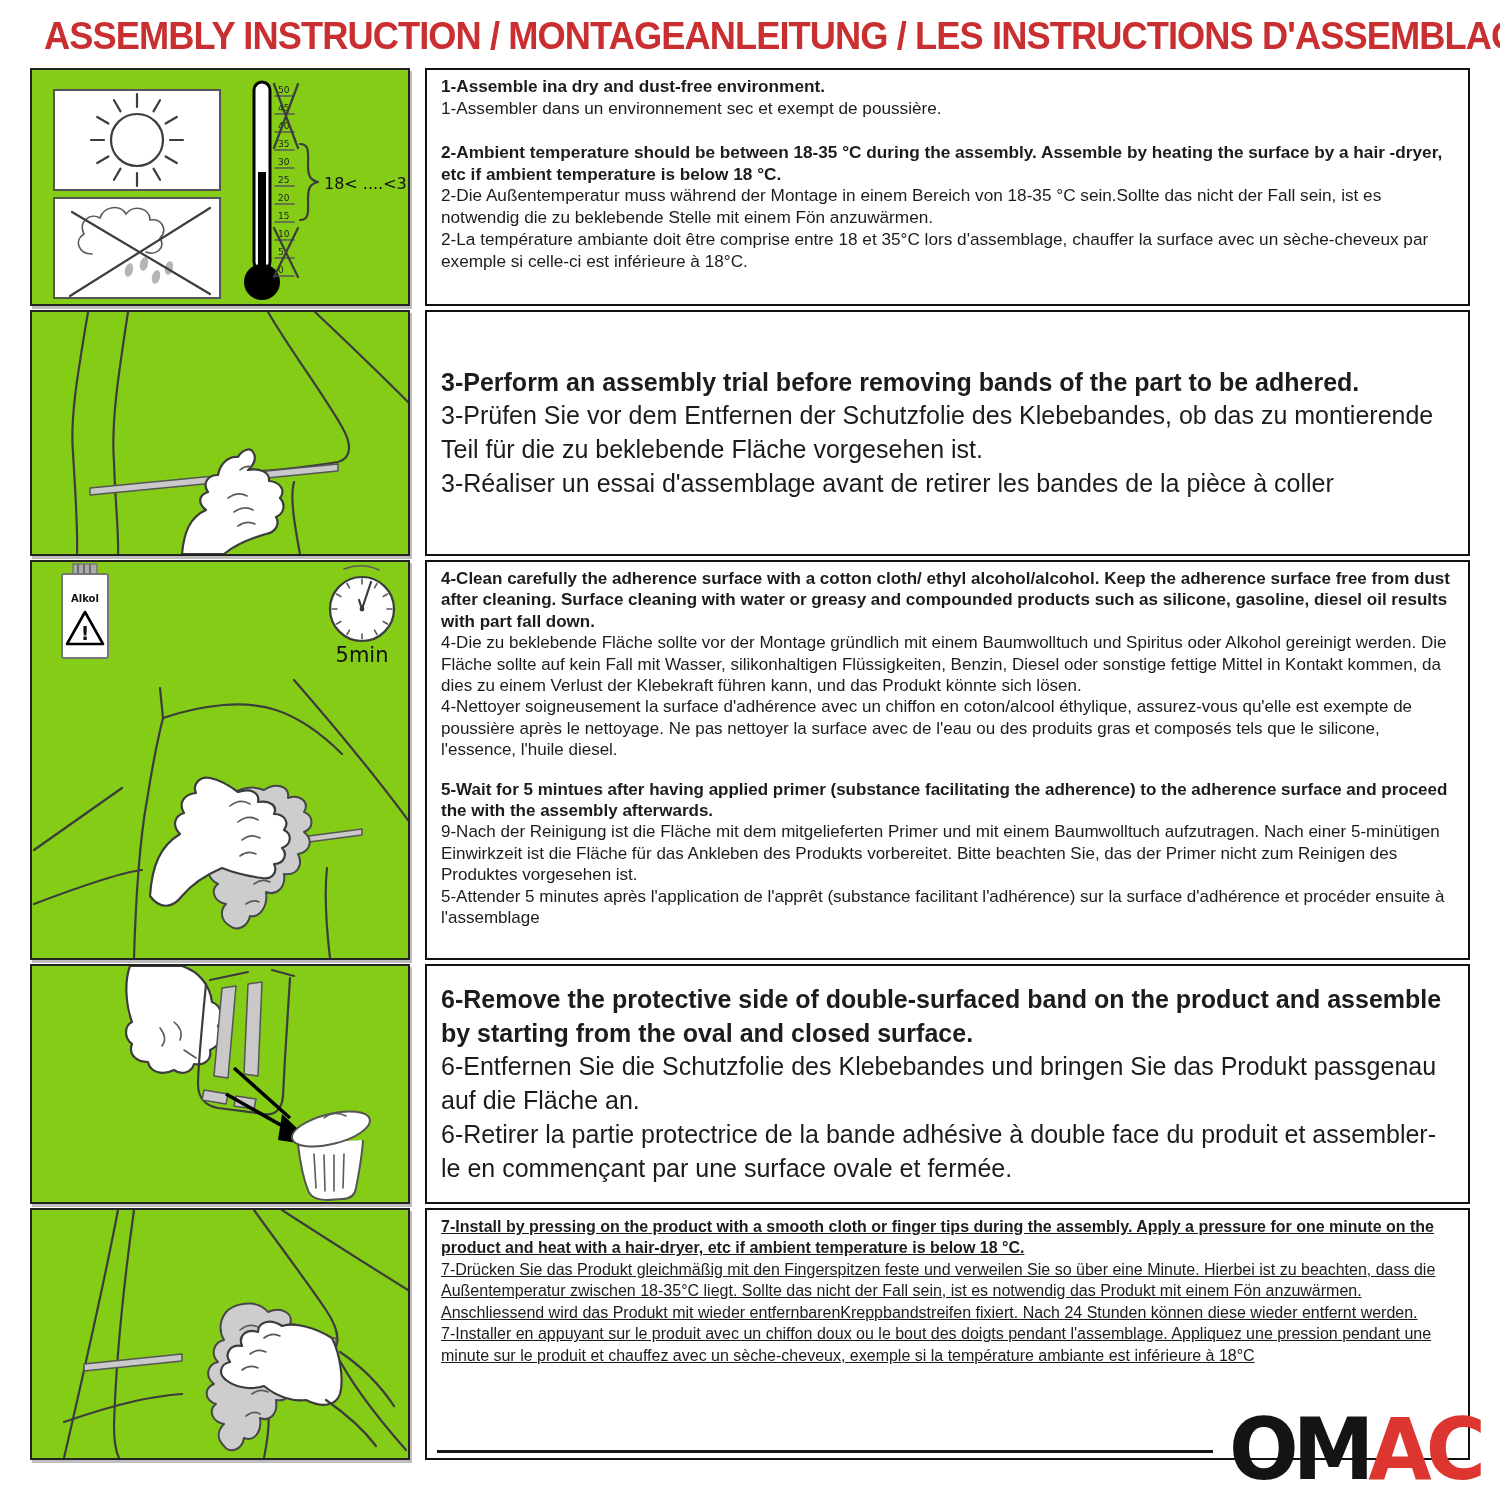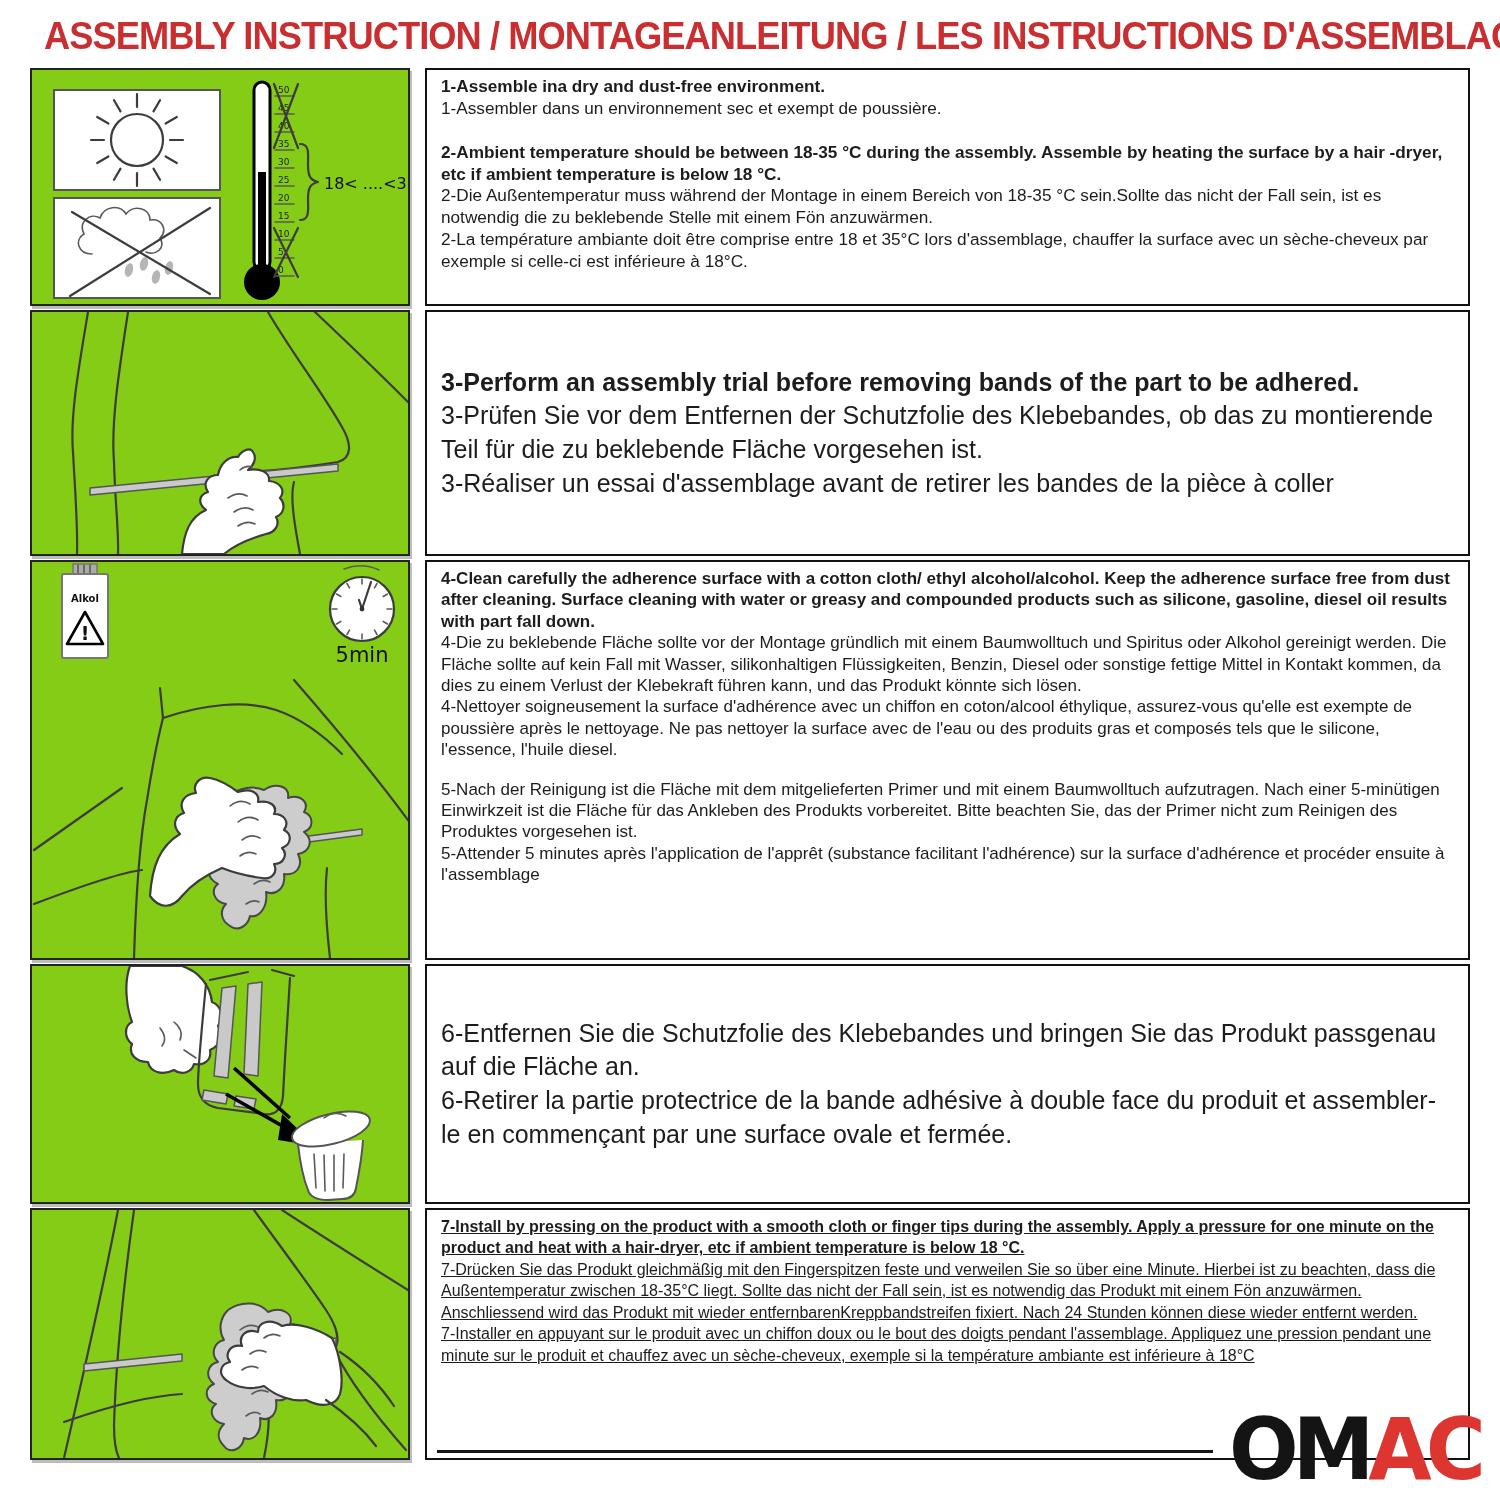--- a/index.html
+++ b/index.html
@@ -159,21 +159,22 @@
       <path class="lnt" d="M210,258 q10,-8 20,-2 M218,278 q10,-8 20,-2 M210,298 q10,-8 18,-2 M222,322 q8,-6 16,-2 M214,342 q7,-5 13,-2"></path>
       <path class="hand" d="M118,334 C120,304 128,284 148,272 C140,264 142,254 152,251 C146,241 152,232 164,231 C160,222 168,214 178,216 C188,218 198,224 206,230 C218,226 228,230 226,240 C238,238 246,244 242,252 C252,252 258,260 252,268 C260,272 260,282 250,286 C256,292 252,302 242,302 C246,310 240,318 230,316 C214,314 200,310 190,306 C176,312 160,322 150,334 C141,346 128,348 118,334 Z"></path>
       <path class="lnt" d="M198,244 q10,-8 20,-2 M206,260 q10,-8 20,-2 M210,278 q9,-7 18,-2 M208,294 q8,-6 16,-2"></path>
     </svg>
   </div>
   <div class="txt fs-s3">
     <p class="b">4-Clean carefully the adherence surface with a cotton cloth/ ethyl alcohol/alcohol. Keep the adherence surface free from dust after cleaning. Surface cleaning with water or greasy and compounded products such as silicone, gasoline, diesel oil results with part fall down.</p>
     <p>4-Die zu beklebende Fläche sollte vor der Montage gründlich mit einem Baumwolltuch und Spiritus oder Alkohol gereinigt werden. Die Fläche sollte auf kein Fall mit Wasser, silikonhaltigen Flüssigkeiten, Benzin, Diesel oder sonstige fettige Mittel in Kontakt kommen, da dies zu einem Verlust der Klebekraft führen kann, und das Produkt könnte sich lösen.</p>
     <p>4-Nettoyer soigneusement la surface d'adhérence avec un chiffon en coton/alcool éthylique, assurez-vous qu'elle est exempte de poussière après le nettoyage. Ne pas nettoyer la surface avec de l'eau ou des produits gras et composés tels que le silicone, l'essence, l'huile diesel.</p>
     <div class="gap-s"></div>
-    <p>5-Nach der Reinigung ist die Fläche mit dem mitgelieferten Primer und mit einem Baumwolltuch aufzutragen. Nach einer 5-minütigen Einwirkzeit ist die Fläche für das Ankleben des Produkts vorbereitet. Bitte beachten Sie, das der Primer nicht zum Reinigen des Produktes vorgesehen ist.</p>
+    <p class="b">5-Wait for 5 mintues after having applied primer (substance facilitating the adherence) to the adherence surface and proceed the with the assembly afterwards.</p>
+    <p>9-Nach der Reinigung ist die Fläche mit dem mitgelieferten Primer und mit einem Baumwolltuch aufzutragen. Nach einer 5-minütigen Einwirkzeit ist die Fläche für das Ankleben des Produkts vorbereitet. Bitte beachten Sie, das der Primer nicht zum Reinigen des Produktes vorgesehen ist.</p>
     <p>5-Attender 5 minutes après l'application de l'apprêt (substance facilitant l'adhérence) sur la surface d'adhérence et procéder ensuite à l'assemblage</p>
   </div>
 </div>
 
 <div class="row h4">
   <div class="art">
     <svg viewBox="0 0 376 236">
       <path class="hand" stroke="#555" d="M98,0 L150,0 C168,6 178,20 180,36 C190,40 192,52 186,60 C192,68 188,80 178,84 C180,94 172,100 162,98 C160,106 150,110 142,104 C130,110 118,106 116,96 C104,96 96,88 100,78 C92,72 92,60 100,56 C94,40 92,16 98,0 Z"></path>
       <path class="lnt" d="M128,62 q8,10 2,18 M142,56 q10,8 6,18 M152,84 L164,92"></path>
       <g class="ln" stroke="#555">
@@ -191,20 +192,21 @@
       </g>
       <g>
         <path d="M266,178 C268,196 272,214 276,224 C278,231 286,234 296,234 L310,233 C318,233 323,229 324,222 C327,207 330,190 331,174" fill="#fff" stroke="#555" stroke-width="2"></path>
         <path class="lnt" d="M282,188 L284,222 M292,189 L293,225 M302,189 L302,225 M312,188 L311,222" stroke-width="1.5"></path>
         <ellipse cx="299" cy="163" rx="40" ry="15" fill="#fff" stroke="#555" stroke-width="2" transform="rotate(-14 299 163)"></ellipse>
         <path class="lnt" d="M292,152 q10,-8 22,-2" stroke-width="2"></path>
       </g>
     </svg>
   </div>
   <div class="txt fs-l center">
+    <p class="b">6-Remove the protective side of double-surfaced band on the product and assemble by starting from the oval and closed surface.</p>
     <p>6-Entfernen Sie die Schutzfolie des Klebebandes und bringen Sie das Produkt passgenau auf die Fläche an.</p>
     <p>6-Retirer la partie protectrice de la bande adhésive à double face du produit et assembler-le en commençant par une surface ovale et fermée.</p>
   </div>
 </div>
 
 <div class="row h5">
   <div class="art">
     <svg viewBox="0 0 376 248">
       <g class="ln">
         <path d="M86,0 C70,84 50,170 32,248"></path>

